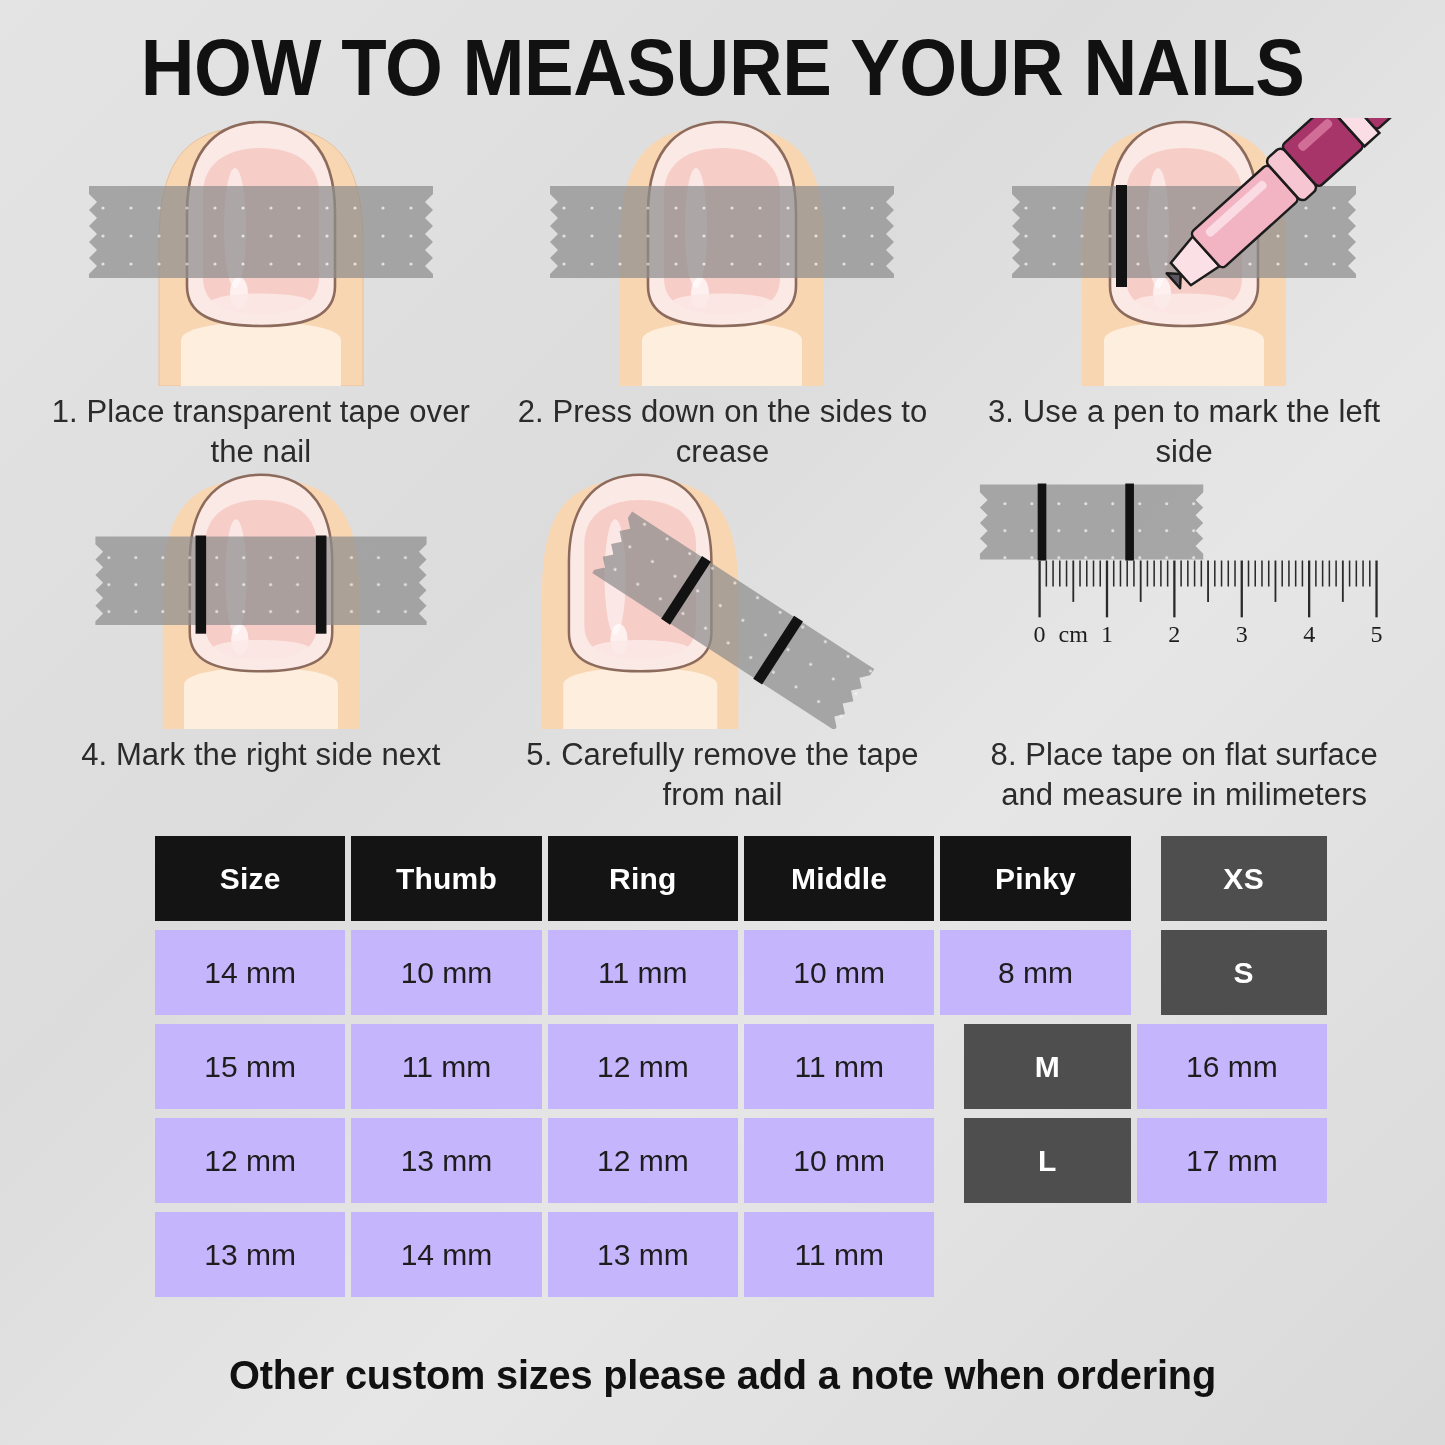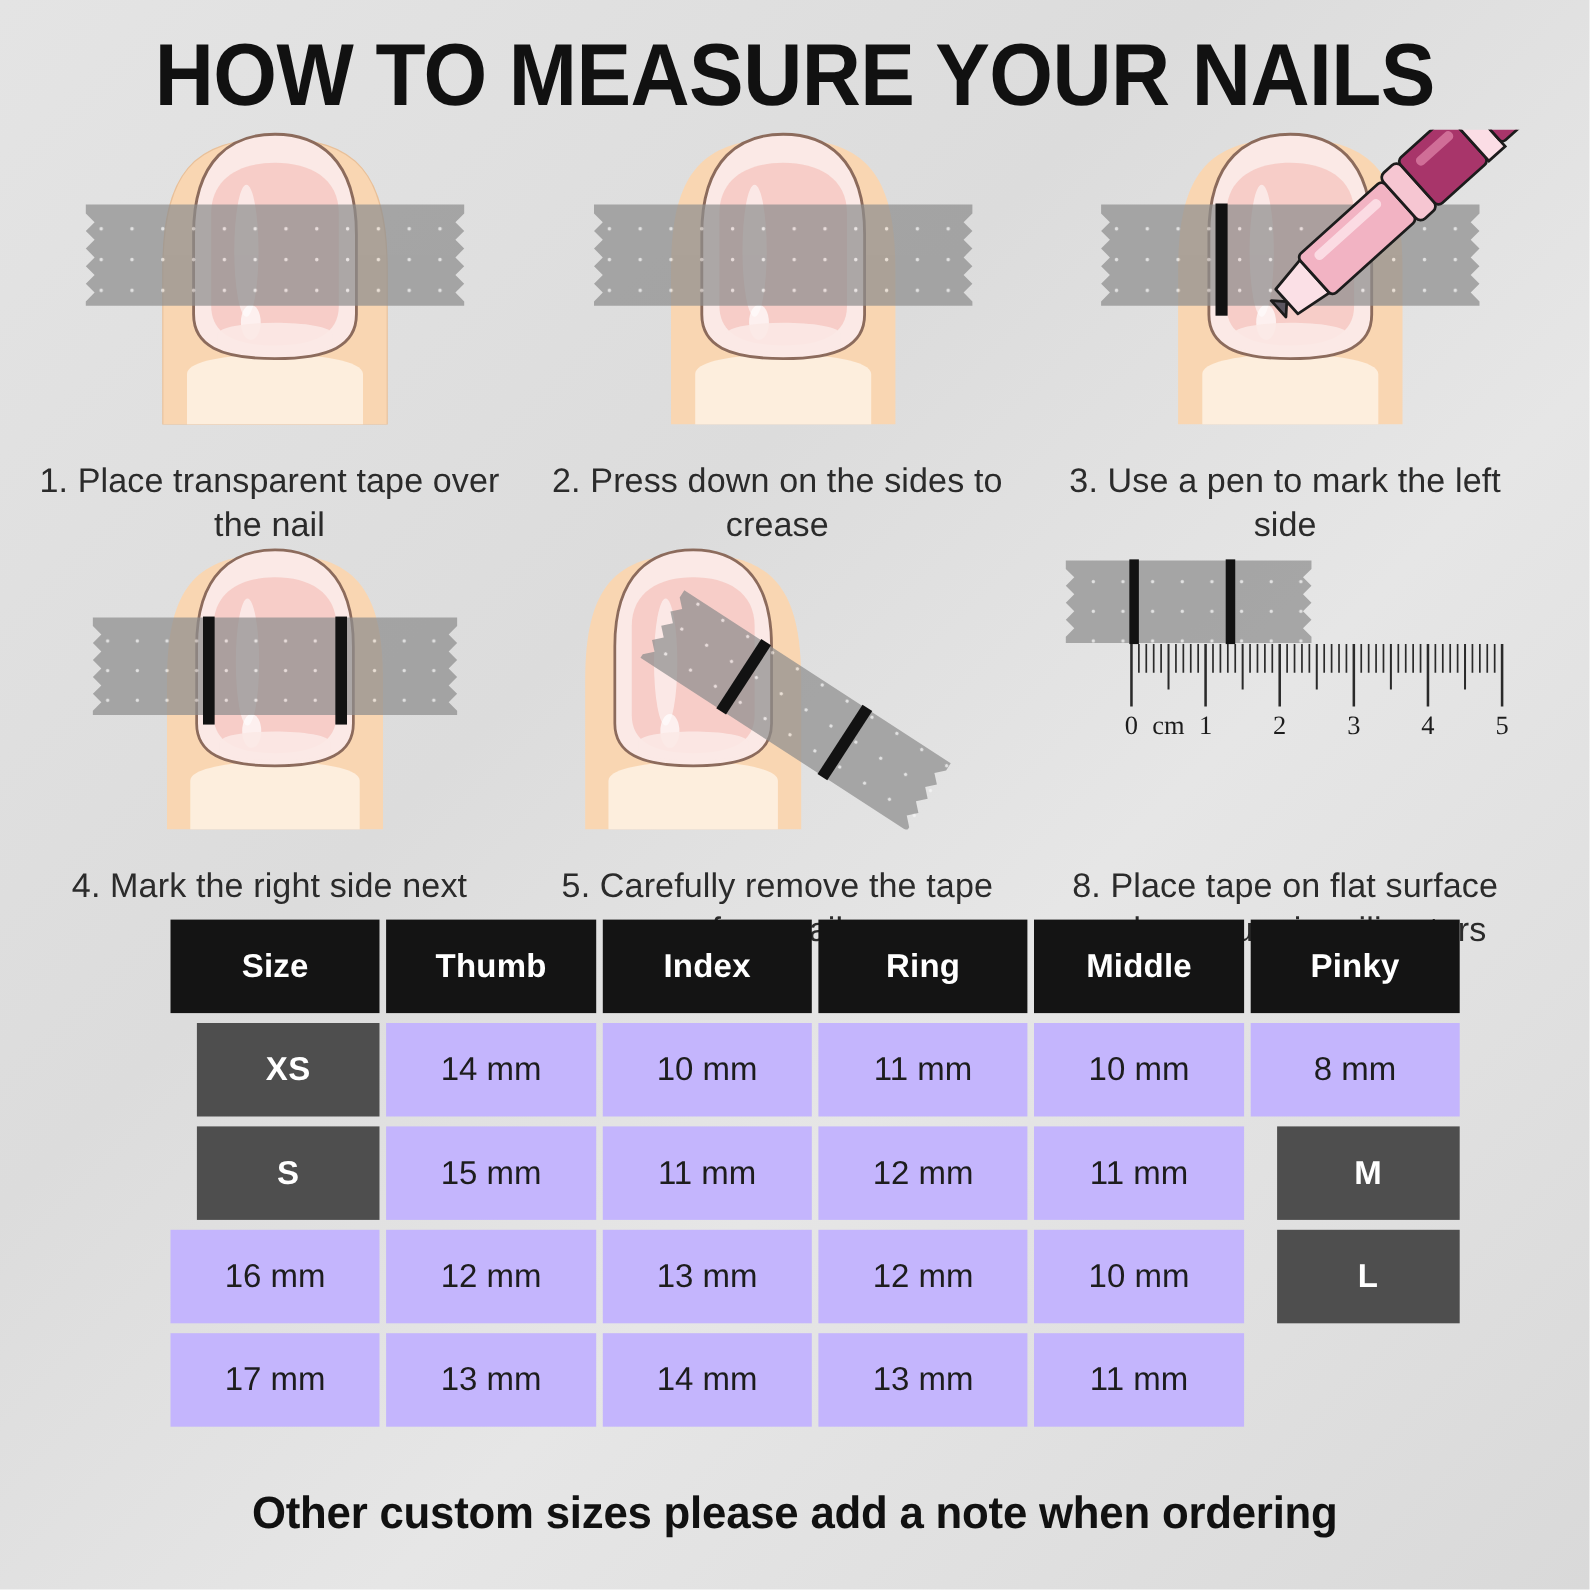--- a/index.html
+++ b/index.html
@@ -24,21 +24,21 @@
     transform:scaleX(0.93);
     white-space:nowrap;
   }
 
   
   .steps{
     position:absolute;top:118px;left:30px;width:1385px;
     display:grid;grid-template-columns:repeat(3,1fr);
     row-gap:0px;
   }
-  .step{position:relative;display:flex;flex-direction:column;align-items:flex-start;gap:25px;}
+  .step{position:relative;display:flex;flex-direction:column;align-items:center;}
   .art{position:relative;width:440px;height:268px;}
   .cap{
     margin-top:6px;
     width:430px;
     text-align:center;
     font-size:31px;
     line-height:1.28;
     color:#2b2b2b;
     font-weight:400;
     letter-spacing:0.1px;
@@ -332,21 +332,20 @@
         </svg>
       </div>
       <div class="cap">8. Place tape on flat surface and measure in milimeters</div>
     </div>
 
   </div>
 
   <div class="table">
     <div class="cell th">Size</div>
     <div class="cell th">Thumb</div>
-    <div class="cell th">Index</div>
     <div class="cell th">Ring</div>
     <div class="cell th">Middle</div>
     <div class="cell th">Pinky</div>
 
     <div class="cell sz">XS</div>
     <div class="cell td">14 mm</div>
     <div class="cell td">10 mm</div>
     <div class="cell td">11 mm</div>
     <div class="cell td">10 mm</div>
     <div class="cell td">8 mm</div>

